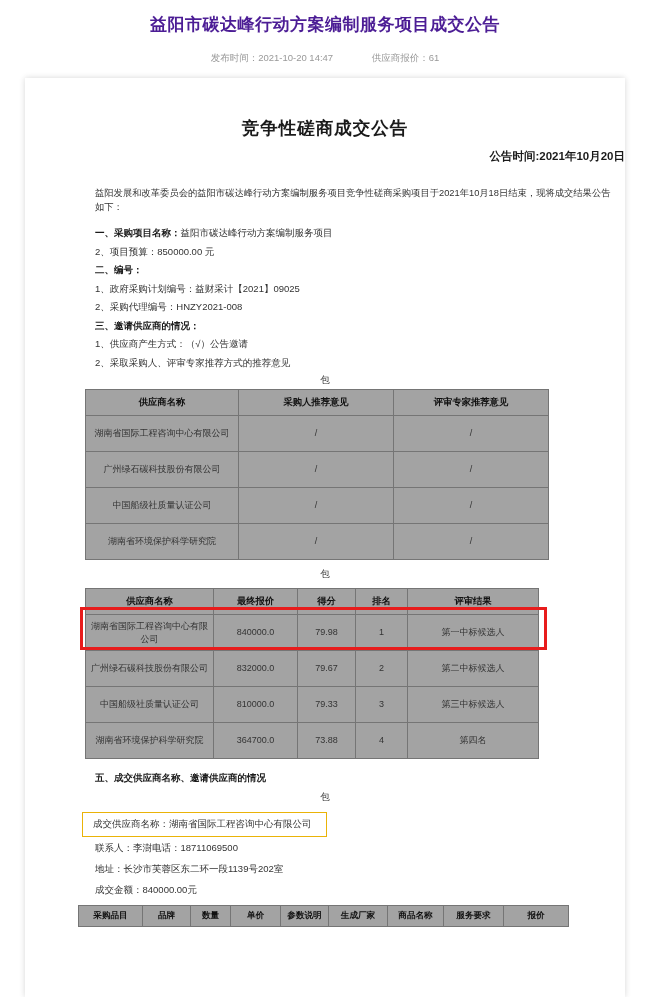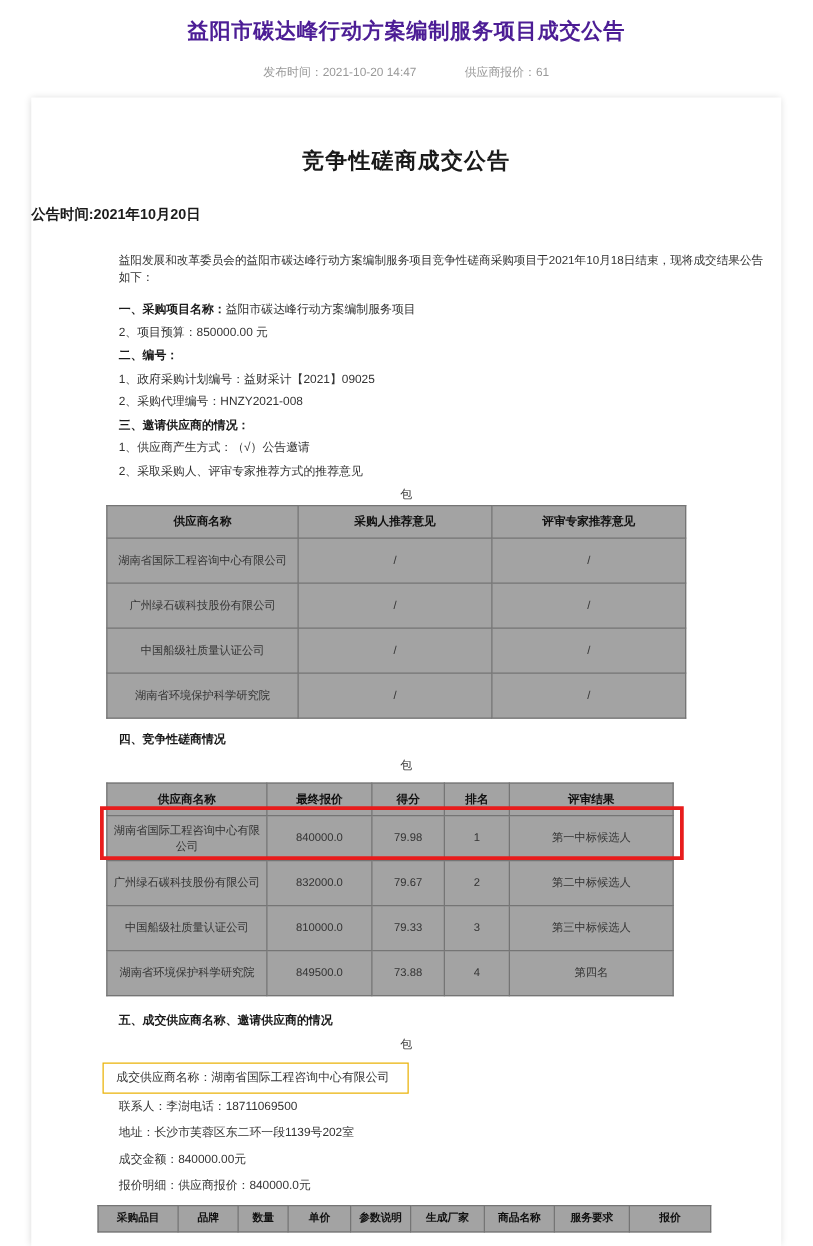--- a/index.html
+++ b/index.html
@@ -19,22 +19,22 @@
   .meta .lbl{color:#999;}
   .card{
     position:absolute;left:25px;top:78px;width:600px;bottom:0;
     background:#fff;box-shadow:0 0 6px rgba(0,0,0,.16);
   }
   .doc-heading{
     text-align:center;font-size:17.5px;font-weight:bold;color:#1a1a1a;
     margin-top:38px;letter-spacing:1px;
   }
   .doc-date{
-    text-align:left;font-size:11.5px;font-weight:bold;color:#1a1a1a;
-    margin-top:24px;
+    text-align:right;font-size:11.5px;font-weight:bold;color:#1a1a1a;
+    margin-top:9px;
   }
   .intro{
     margin:22px 8px 0 70px;font-size:9.3px;color:#333;line-height:14px;
   }
   .body-line{
     margin-left:70px;font-size:9.5px;color:#333;line-height:18.5px;
     white-space:nowrap;
   }
   .body-line .b{font-weight:bold;color:#1a1a1a;}
   .body-lines{margin-top:10px;}
@@ -133,21 +133,20 @@
       <td>/</td>
     </tr>
     <tr>
       <td>湖南省环境保护科学研究院</td>
       <td>/</td>
       <td>/</td>
     </tr>
   </tbody>
     </table>
 
-  <div class="sec-head sec4">四、竞争性磋商情况</div>
 
   <div class="package pkg2">包</div>
 
   <div class="t2wrap">
     <table class="t2">
       <colgroup>
           <col style="width:128px">
           <col style="width:84px">
           <col style="width:58px">
           <col style="width:52px">
@@ -177,41 +176,40 @@
       </tr>
       <tr>
         <td>中国船级社质量认证公司</td>
         <td>810000.0</td>
         <td>79.33</td>
         <td>3</td>
         <td>第三中标候选人</td>
       </tr>
       <tr>
         <td>湖南省环境保护科学研究院</td>
-        <td>849500.0</td>
+        <td>364700.0</td>
         <td>73.88</td>
         <td>4</td>
         <td>第四名</td>
       </tr>
     </tbody>
       </table>
     <div class="red-box"></div>
   </div>
 
   <div class="sec-head sec5">五、成交供应商名称、邀请供应商的情况</div>
 
   <div class="package pkg3">包</div>
 
   <div class="winner-line winner-name">
     <span class="red-outline"><span>成交供应商名称：湖南省国际工程咨询中心有限公司</span></span>
   </div>
   <div class="winner-line">联系人：李澍电话：18711069500</div>
   <div class="winner-line">地址：长沙市芙蓉区东二环一段1139号202室</div>
   <div class="winner-line">成交金额：840000.00元</div>
-  <div class="winner-line">报价明细：供应商报价：840000.0元</div>
 
   <table class="t3">
     <colgroup>
         <col style="width:64px">
         <col style="width:48px">
         <col style="width:40px">
         <col style="width:50px">
         <col style="width:48px">
         <col style="width:59px">
         <col style="width:56px">

